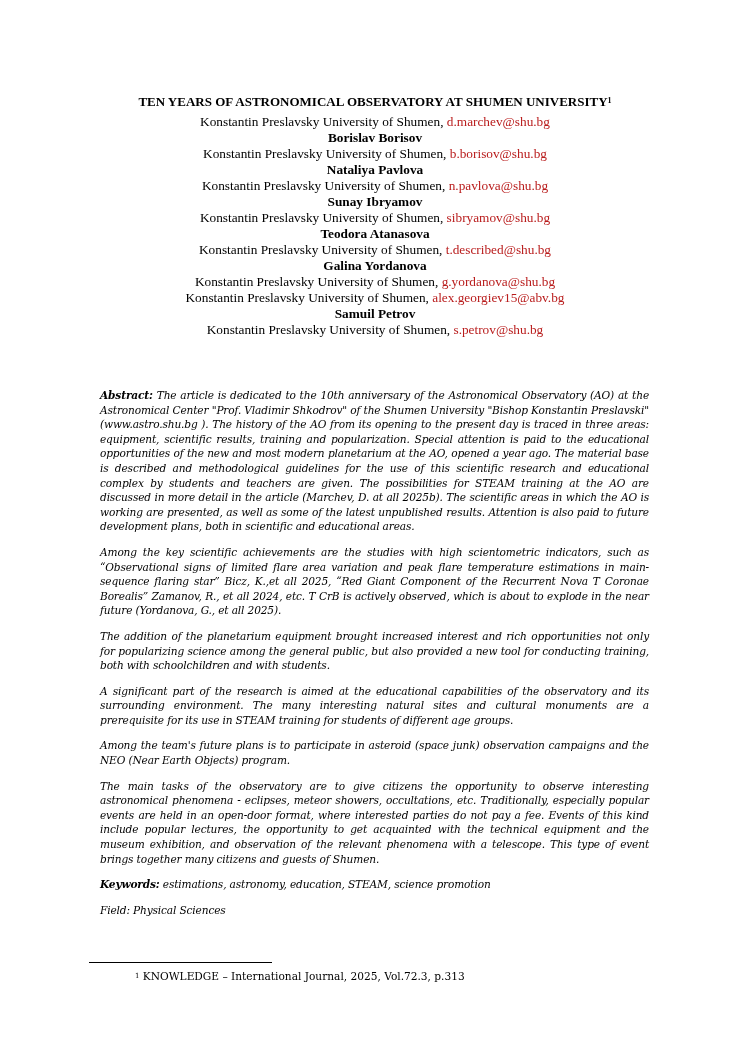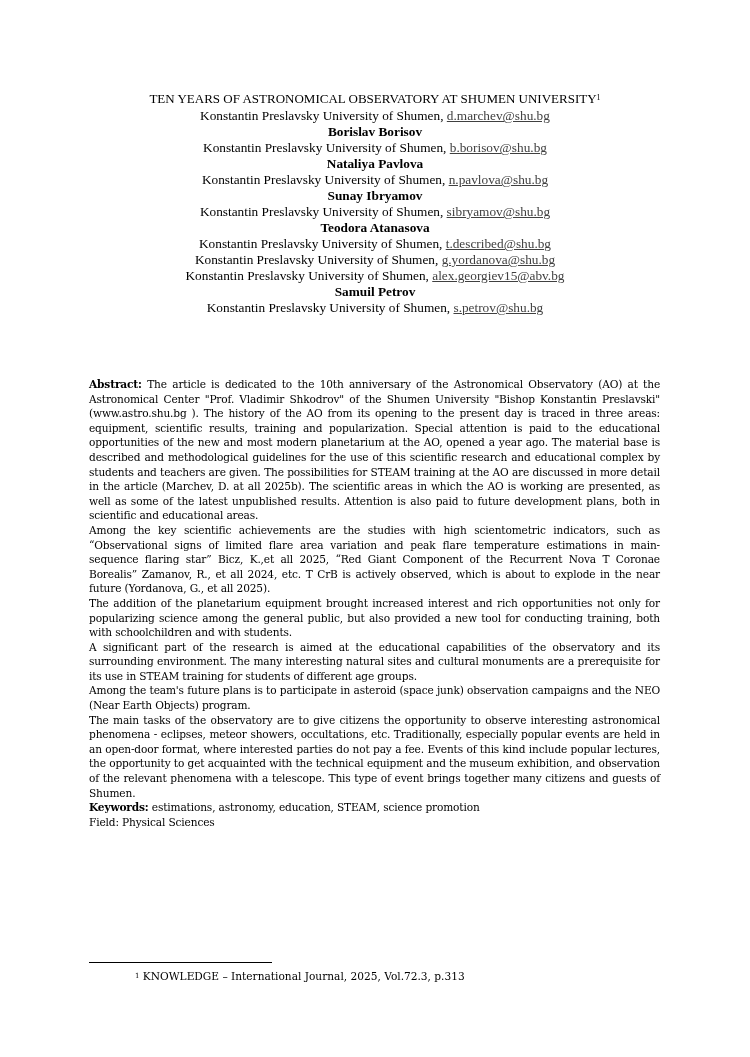--- a/index.html
+++ b/index.html
@@ -1,27 +1,27 @@
 <!DOCTYPE html>
 <html><head>
 <meta charset="utf-8">
 <style>
   html, body { margin: 0; padding: 0; background: #ffffff; }
   body { width: 750px; height: 1057px; position: relative; overflow: hidden;
          font-family: "Liberation Serif", "DejaVu Serif", serif; color: #000; }
   .header { position: absolute; top: 90px; left: 60px; width: 630px; text-align: center; }
-  .title { font-weight: normal; font-size: 13px; line-height: 18px; }
+  .title { font-weight: bold; font-size: 13px; line-height: 24px; }
   .title sup { font-size: 8px; vertical-align: top; position: relative; top: -1px; }
   .author-name { font-weight: bold; font-size: 13.3px; line-height: 16px; }
   .affil { font-size: 13.3px; line-height: 16px; }
-  .affil a { color: #404040; text-decoration: underline; }
+  .affil a { color: #b91c1c; }
   .body { position: absolute; top: 377px; left: 89px; width: 571px;
           font-family: "DejaVu Serif", "Liberation Serif", serif; font-size: 10.6px;
           line-height: 14.6px; text-align: justify; letter-spacing: -0.15px; }
-  .body p { margin: 0; }
+  .body p { margin: 11px; font-style: italic; }
   .body b { font-weight: bold; }
   .footnote-rule { position: absolute; top: 962px; left: 89px; width: 183px; height: 0; border-top: 1px solid #000; }
   .footnote { position: absolute; top: 969px; left: 89px; font-family: "DejaVu Serif", serif; font-size: 10.6px; line-height: 14px; margin-left: 46px; }
   .footnote sup { font-size: 7px; vertical-align: top; }
 </style>
 </head>
 <body>
 
 <div class="header">
   <div class="title"><span>TEN YEARS OF ASTRONOMICAL OBSERVATORY AT SHUMEN UNIVERSITY</span><sup>1</sup></div>
@@ -39,20 +39,21 @@
   </div>
   <div>
     <div class="author-name">Sunay Ibryamov</div>
     <div class="affil"><span>Konstantin Preslavsky University of Shumen, </span><a>sibryamov@shu.bg</a></div>
   </div>
   <div>
     <div class="author-name">Teodora Atanasova</div>
     <div class="affil"><span>Konstantin Preslavsky University of Shumen, </span><a>t.described@shu.bg</a></div>
   </div>
   <div>
+    <div class="author-name">Galina Yordanova</div>
     <div class="affil"><span>Konstantin Preslavsky University of Shumen, </span><a>g.yordanova@shu.bg</a></div>
   </div>
   <div>
     <div class="affil"><span>Konstantin Preslavsky University of Shumen, </span><a>alex.georgiev15@abv.bg</a></div>
   </div>
   <div>
     <div class="author-name">Samuil Petrov</div>
     <div class="affil"><span>Konstantin Preslavsky University of Shumen, </span><a>s.petrov@shu.bg</a></div>
   </div>
 </div>

